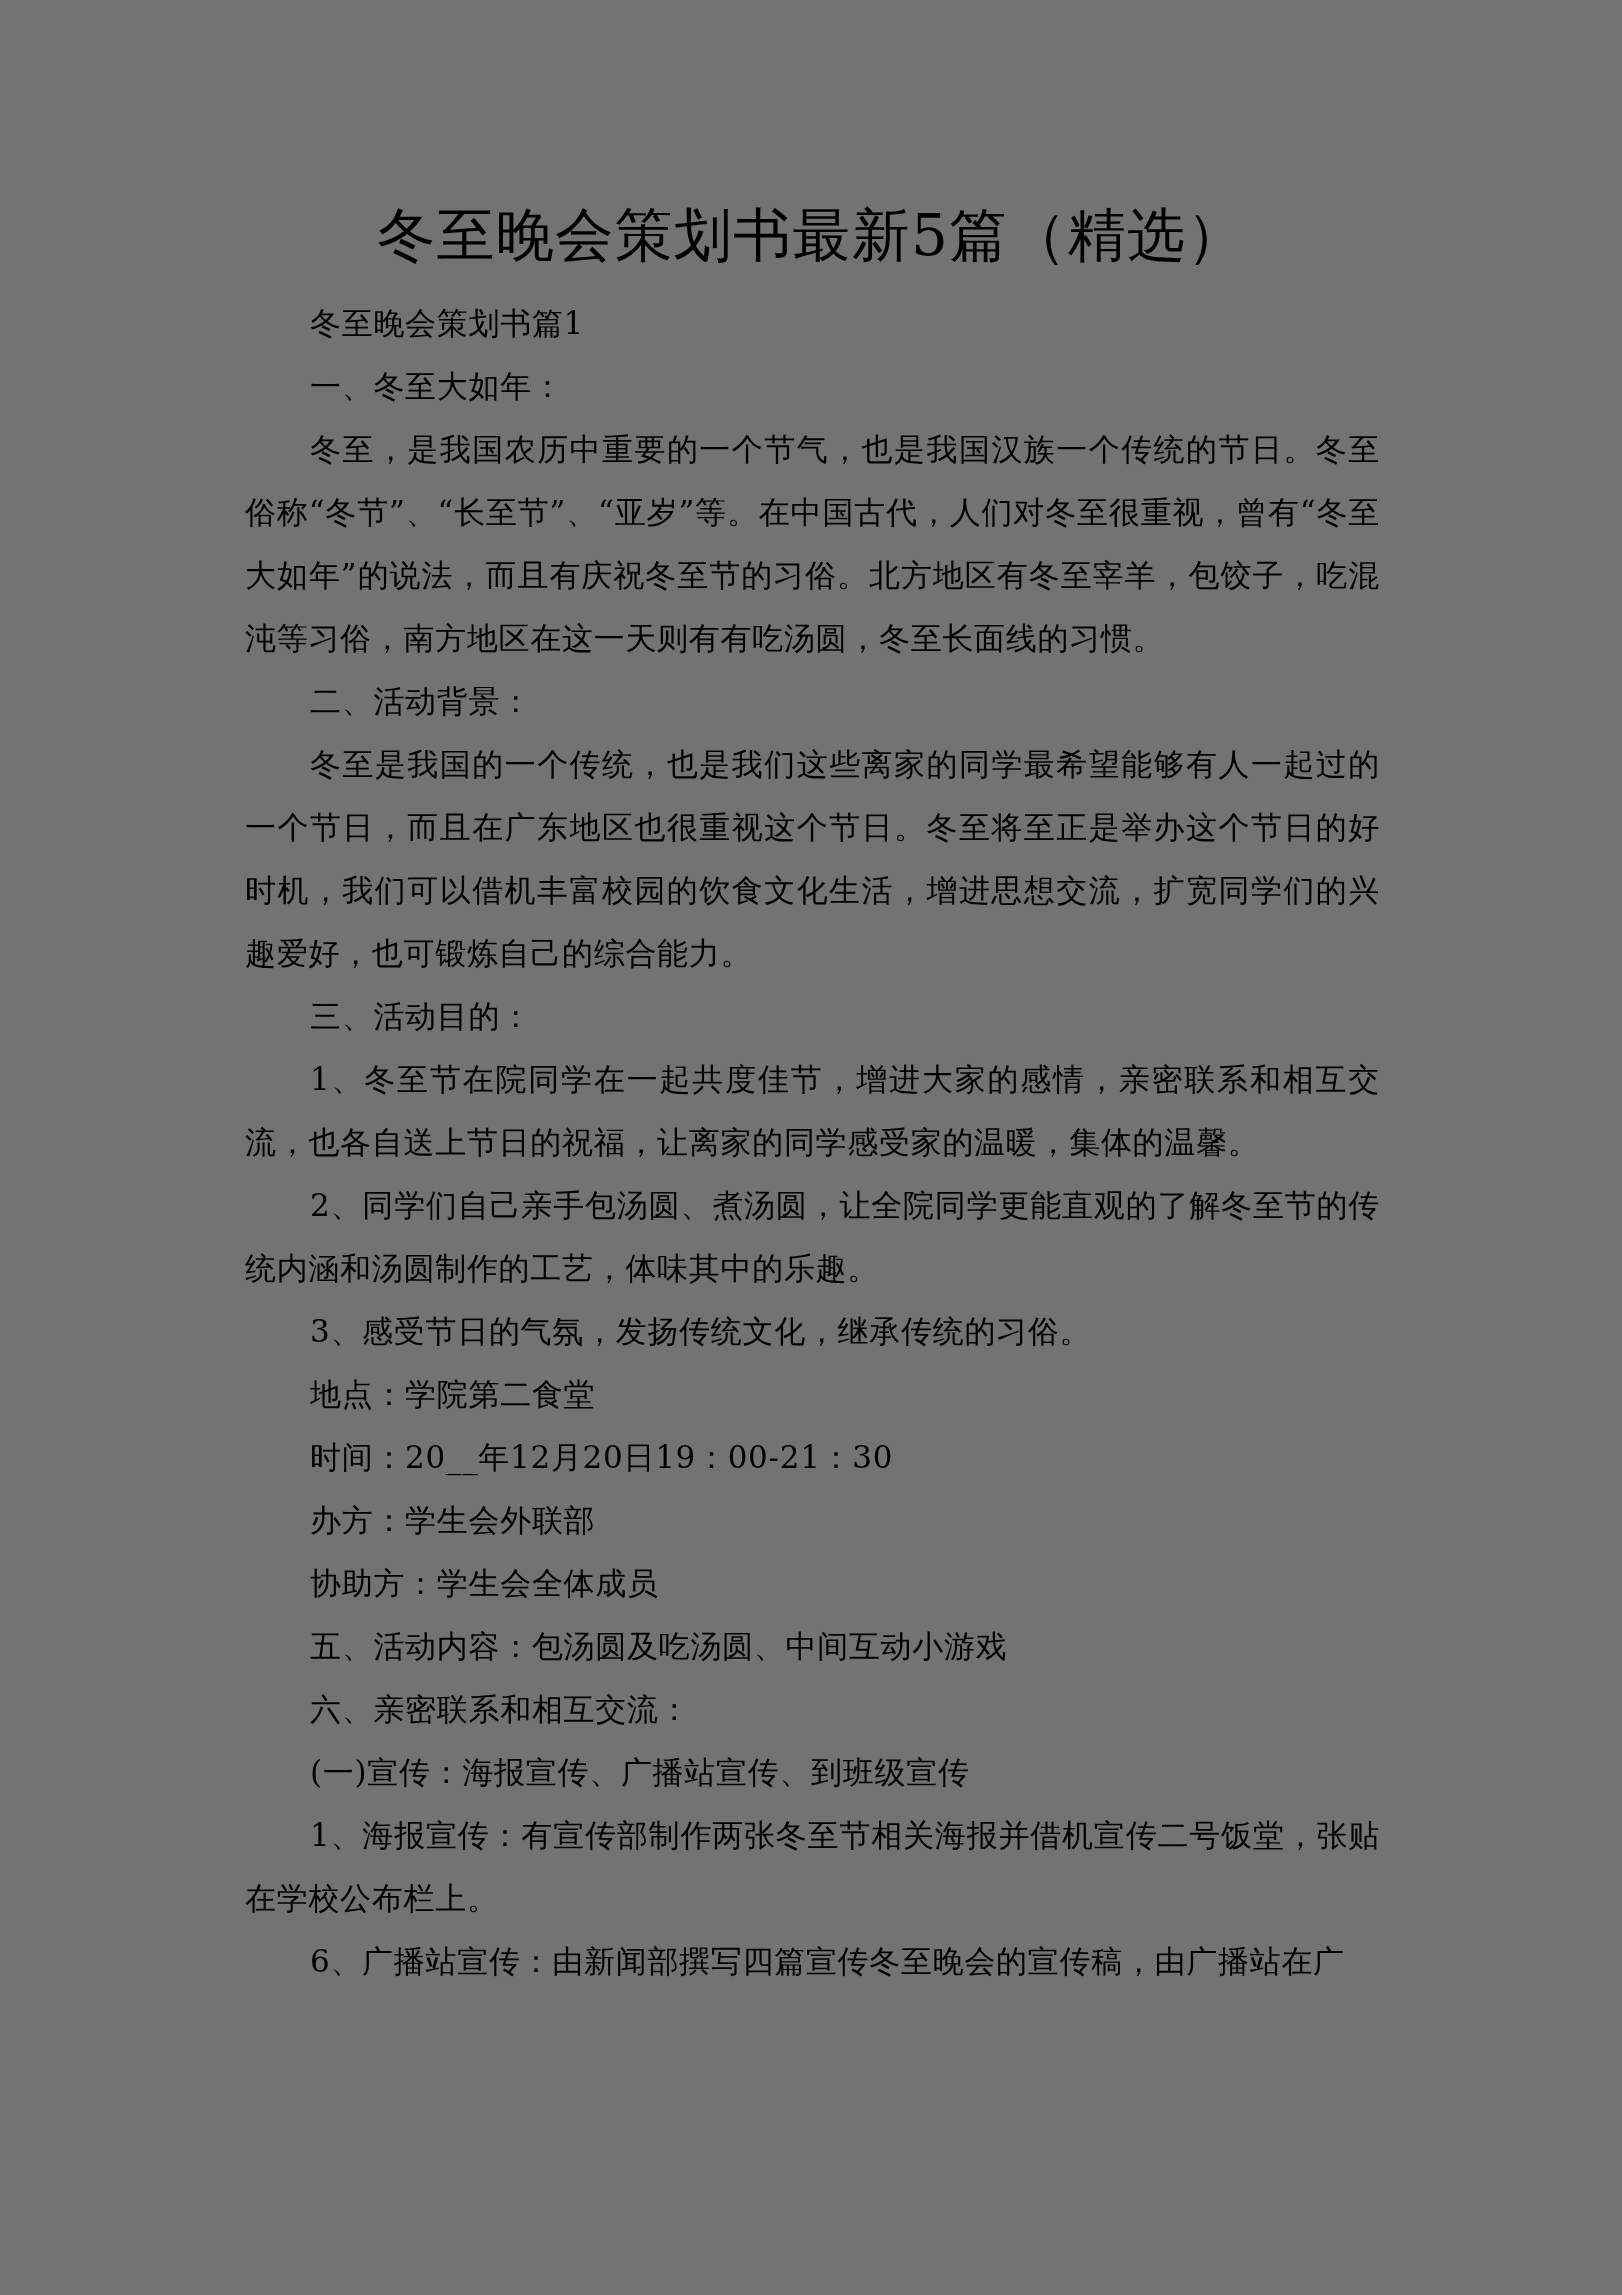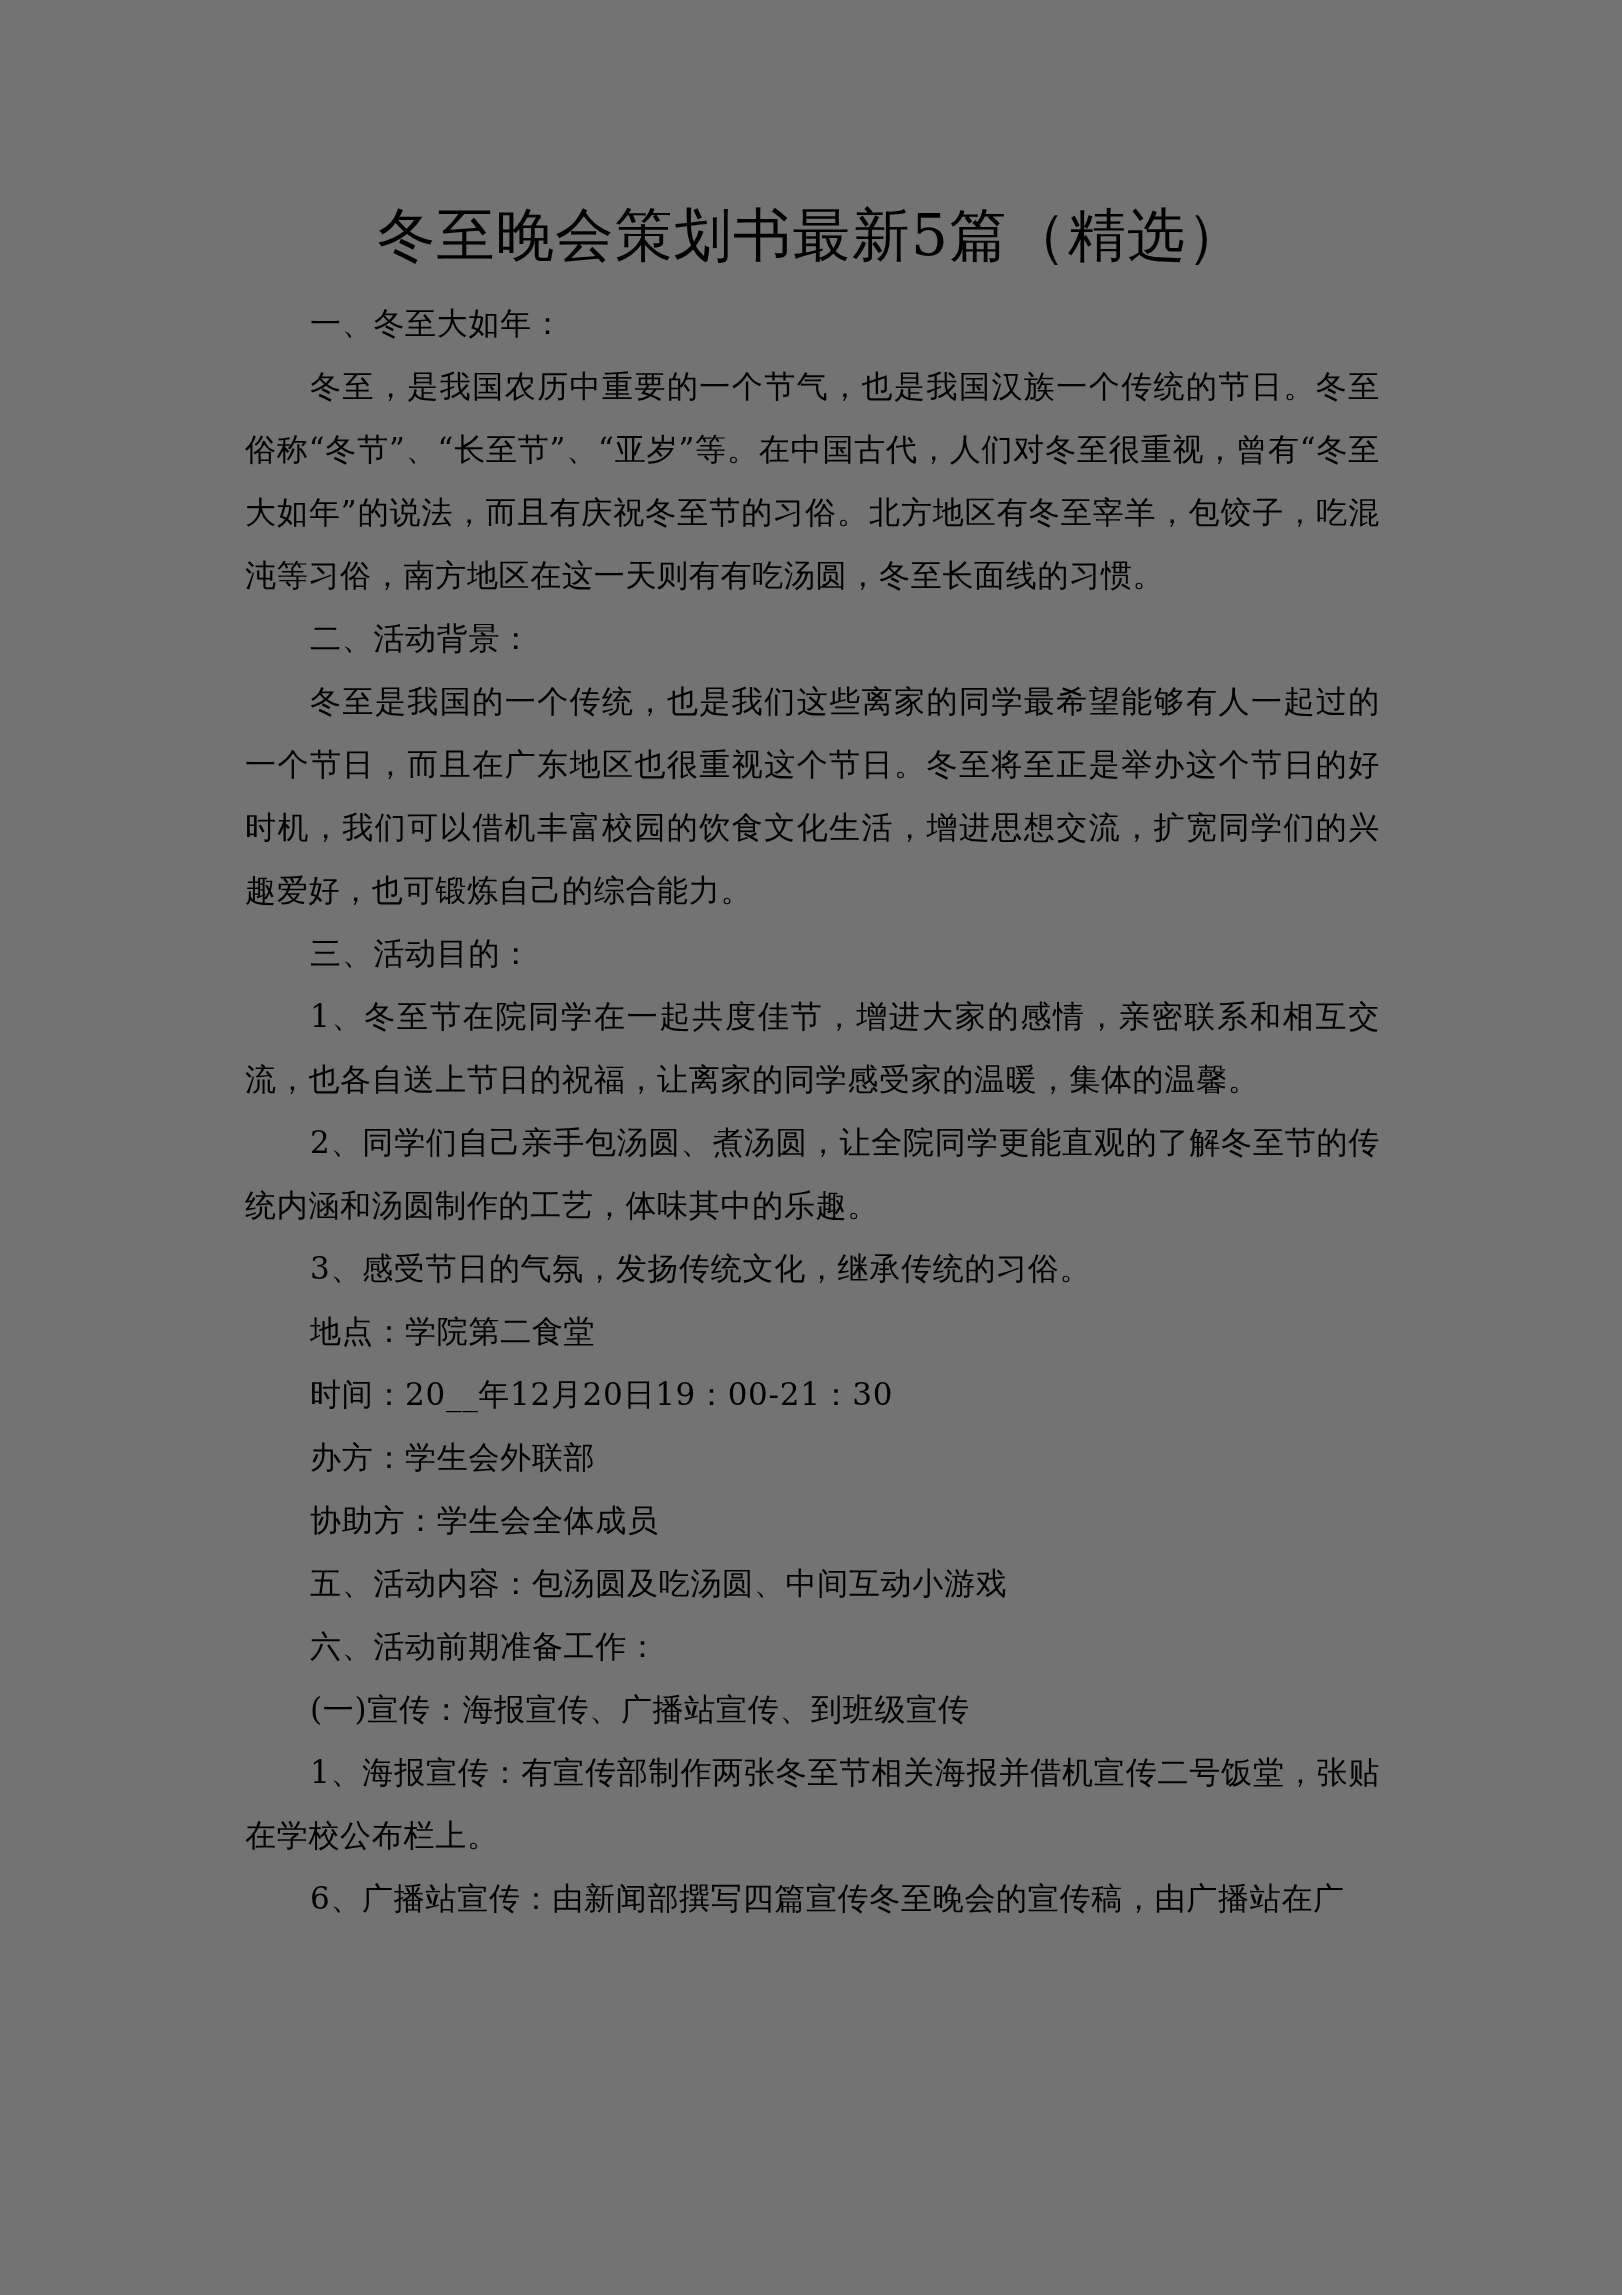--- a/index.html
+++ b/index.html
@@ -54,32 +54,33 @@
     text-indent: 65px;
   }
 </style>
 </head>
 <body>
 
 <div class="page">
   <h1 class="title">冬至晚会策划书最新5篇（精选）</h1>
 
   <div class="body-block">
+    <p class="para indent">冬至晚会策划书篇1</p>
     <p class="para indent">一、冬至大如年：</p>
     <p class="para indent">冬至，是我国农历中重要的一个节气，也是我国汉族一个传统的节日。冬至俗称“冬节”、“长至节”、“亚岁”等。在中国古代，人们对冬至很重视，曾有“冬至大如年”的说法，而且有庆祝冬至节的习俗。北方地区有冬至宰羊，包饺子，吃混沌等习俗，南方地区在这一天则有有吃汤圆，冬至长面线的习惯。</p>
     <p class="para indent">二、活动背景：</p>
     <p class="para indent">冬至是我国的一个传统，也是我们这些离家的同学最希望能够有人一起过的一个节日，而且在广东地区也很重视这个节日。冬至将至正是举办这个节日的好时机，我们可以借机丰富校园的饮食文化生活，增进思想交流，扩宽同学们的兴趣爱好，也可锻炼自己的综合能力。</p>
     <p class="para indent">三、活动目的：</p>
     <p class="para indent">1、冬至节在院同学在一起共度佳节，增进大家的感情，亲密联系和相互交流，也各自送上节日的祝福，让离家的同学感受家的温暖，集体的温馨。</p>
     <p class="para indent">2、同学们自己亲手包汤圆、煮汤圆，让全院同学更能直观的了解冬至节的传统内涵和汤圆制作的工艺，体味其中的乐趣。</p>
     <p class="para indent">3、感受节日的气氛，发扬传统文化，继承传统的习俗。</p>
     <p class="para indent">地点：学院第二食堂</p>
     <p class="para indent">时间：20__年12月20日19：00-21：30</p>
     <p class="para indent">办方：学生会外联部</p>
     <p class="para indent">协助方：学生会全体成员</p>
     <p class="para indent">五、活动内容：包汤圆及吃汤圆、中间互动小游戏</p>
-    <p class="para indent">六、活动前期准备工作：</p>
+    <p class="para indent">六、亲密联系和相互交流：</p>
     <p class="para indent">(一)宣传：海报宣传、广播站宣传、到班级宣传</p>
     <p class="para indent">1、海报宣传：有宣传部制作两张冬至节相关海报并借机宣传二号饭堂，张贴在学校公布栏上。</p>
     <p class="para indent">6、广播站宣传：由新闻部撰写四篇宣传冬至晚会的宣传稿，由广播站在广</p>
   </div>
 </div>
 
 
 </body></html>

